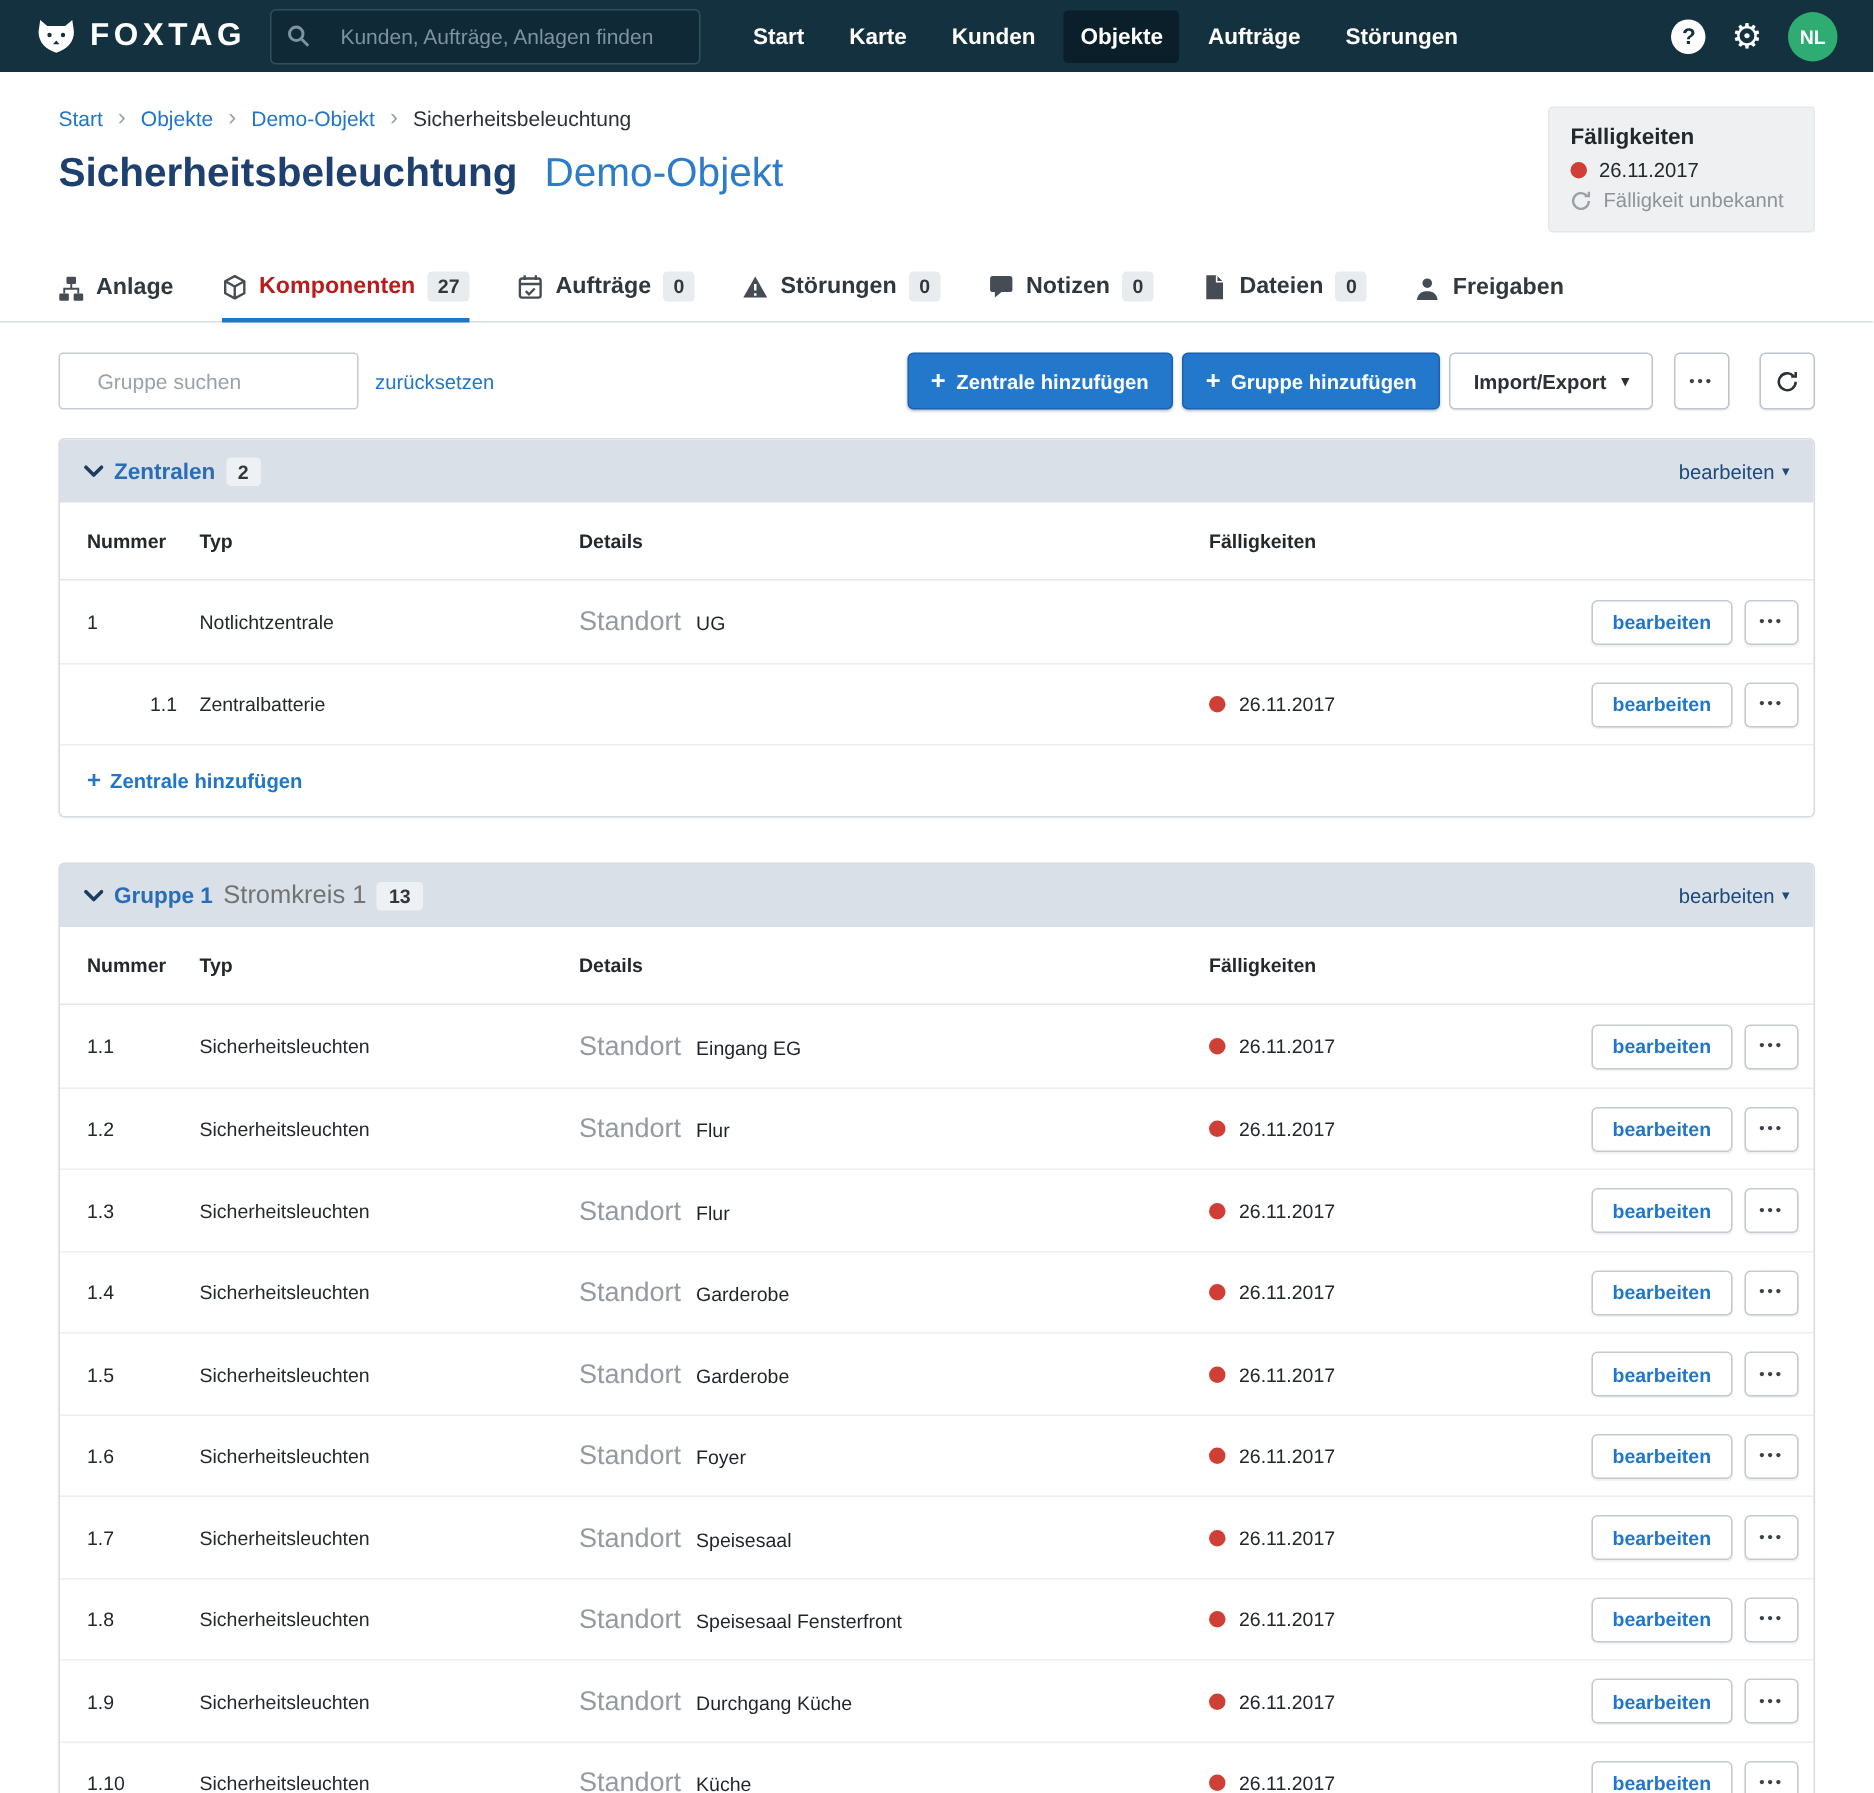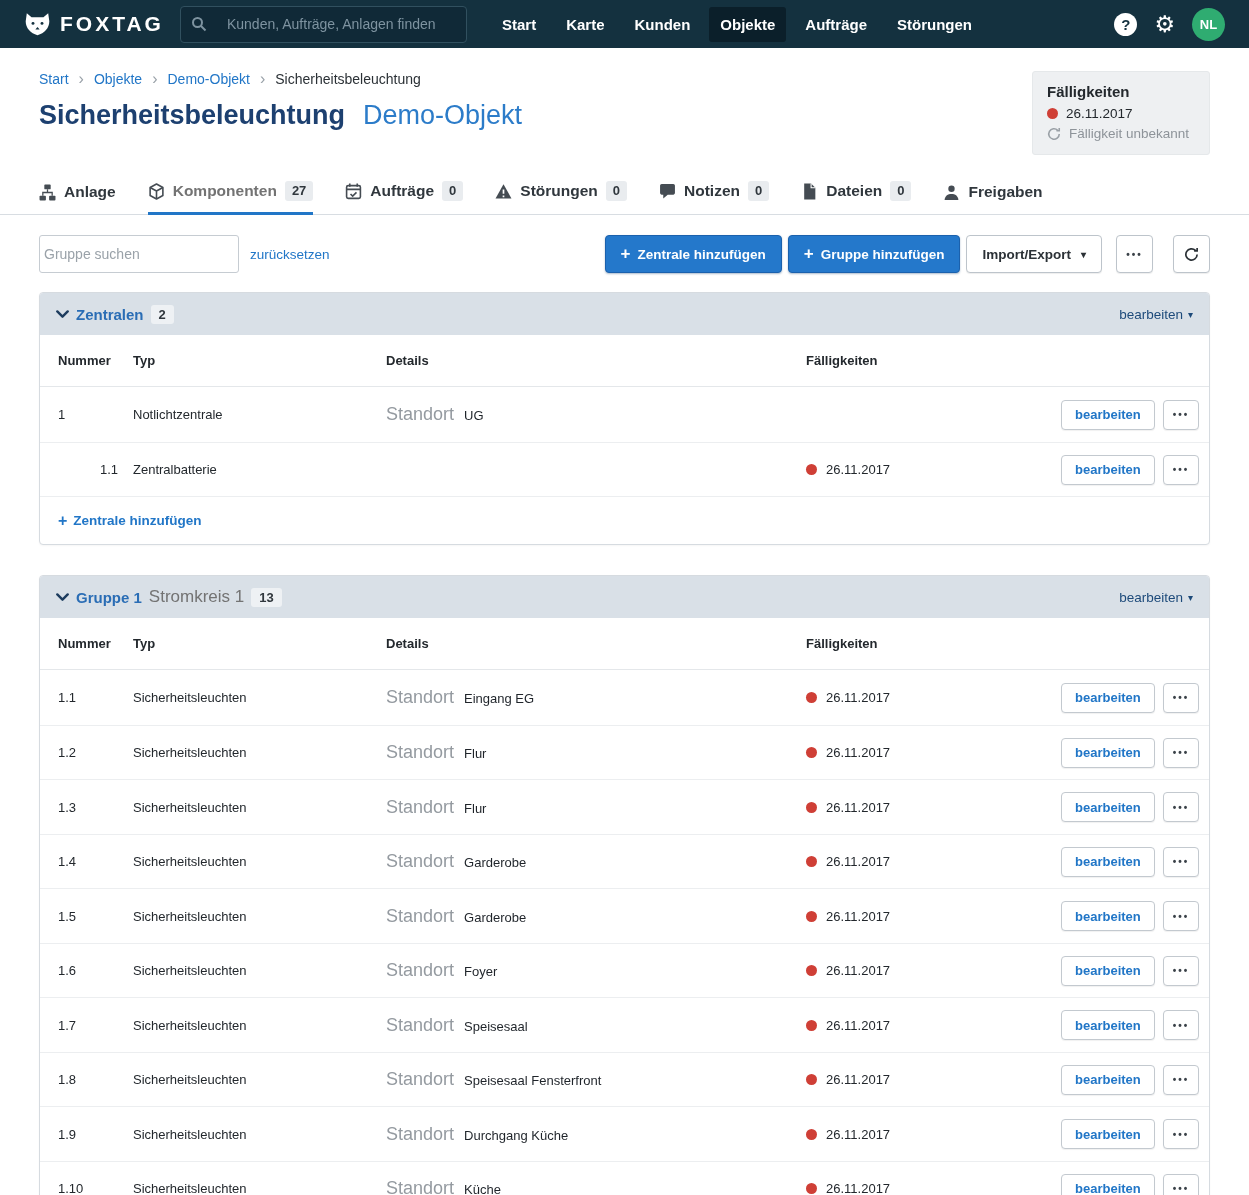--- a/index.html
+++ b/index.html
@@ -42,27 +42,27 @@
   .red-dot{width:11px;height:11px;border-radius:50%;background:#cf3f36;flex:0 0 auto}
   .next-box{width:136px;background:#fff;border:1px solid #d9dde1;border-radius:3px;padding:11px 14px 13px}
   .next-box a{font-size:13.5px;color:#2176c7;display:block;margin-top:7px}
 
   
   .tabs-wrap{border-bottom:1px solid #d8dde2;margin-top:26px}
   .tabs{display:flex;gap:32px;align-items:flex-end}
   .tab{display:flex;align-items:center;gap:8px;padding-bottom:11px;border-bottom:3px solid transparent;margin-bottom:-1px}
   .tab .tlabel{font-size:15.5px;font-weight:bold;color:#30373d}
   .tab.active{border-bottom-color:#2176c7}
-  .tab.active .tlabel{color:#737373}
+  .tab.active .tlabel{color:#b91c1c}
   .ticon{display:flex;color:#454c53}
   .tbadge{background:#e9ecef;border-radius:3px;font-size:13px;font-weight:bold;color:#30373d;padding:2px 7px;line-height:1.25}
 
   
   .toolbar{display:flex;align-items:center;margin-top:20px}
-  .group-search{width:200px;height:38px;border:1px solid #c6ccd2;border-radius:3px;padding:0 4px;font-size:14px;color:#23282d;font-family:inherit;outline:none}
+  .group-search{width:200px;height:38px;border:1px solid #c6ccd2;border-radius:3px;padding:0 25px;font-size:14px;color:#23282d;font-family:inherit;outline:none}
   .group-search::placeholder{color:#9aa2a9}
   .reset-link{color:#2176c7;font-size:13.5px;margin-left:11px}
   .toolbar-right{margin-left:auto;display:flex;gap:6px;align-items:center}
   .btn{display:inline-flex;align-items:center;justify-content:center;border-radius:4px;font-family:inherit;font-size:13.5px;font-weight:bold;height:38px;padding:0 15px;gap:7px}
   .btn-primary{background:#2478cb;border:1px solid #1b61ad;color:#fff;box-shadow:0 1px 2px rgba(13,60,110,.35)}
   .btn-light{background:#fff;border:1px solid #bdc4cb;color:#2b3136;box-shadow:0 1px 1px rgba(0,0,0,.07)}
   .btn .plus{font-size:17px;font-weight:bold;line-height:1;margin-top:-1px}
   .btn .caret{font-size:10px;margin-left:3px;color:#2b3136}
   .btn-sq{width:37px;padding:0}
   .gap-md{margin-left:8px}

